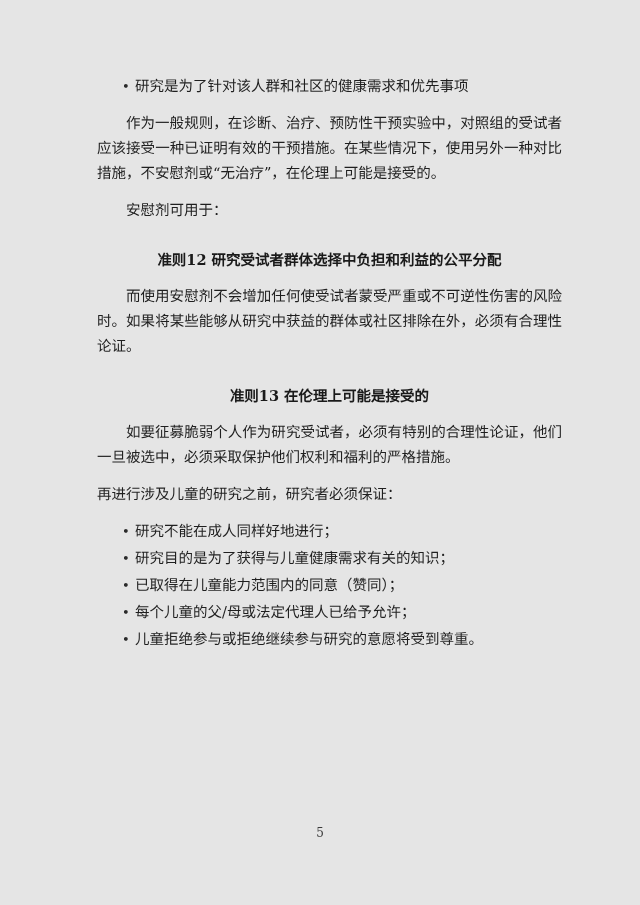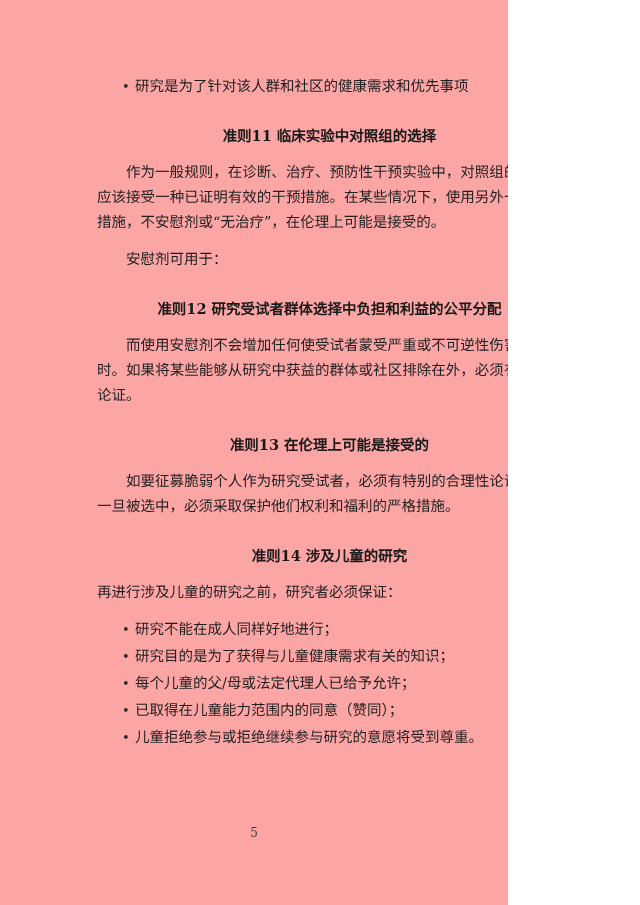--- a/index.html
+++ b/index.html
@@ -2,23 +2,23 @@
 <html lang="zh-CN"><head>
 <meta charset="utf-8">
 <style>
   html, body {
     margin: 0;
     padding: 0;
     background: #ffffff;
   }
   .page {
     position: relative;
-    width: 508px;
+    width: 640px;
     height: 905px;
-    background: #fca5a5;
+    background: #e5e5e5;
     overflow: hidden;
     font-family: "DejaVu Serif", "Liberation Serif", serif;
     color: #1f1f1f;
   }
   .content {
     position: absolute;
     left: 85px;
     top: 72px;
     width: 489px;
     font-size: 14.5px;
@@ -69,36 +69,34 @@
 </head>
 <body>
 
 <div class="page">
   <div class="content">
 
     <ul class="bullets intro">
       <li>研究是为了针对该人群和社区的健康需求和优先事项</li>
     </ul>
 
-    <h2 class="guideline-heading">准则11 临床实验中对照组的选择</h2>
     <p class="indent">作为一般规则，在诊断、治疗、预防性干预实验中，对照组的受试者应该接受一种已证明有效的干预措施。在某些情况下，使用另外一种对比措施，不安慰剂或“无治疗”，在伦理上可能是接受的。</p>
     <p class="indent">安慰剂可用于：</p>
 
     <h2 class="guideline-heading">准则12 研究受试者群体选择中负担和利益的公平分配</h2>
     <p class="indent">而使用安慰剂不会增加任何使受试者蒙受严重或不可逆性伤害的风险时。如果将某些能够从研究中获益的群体或社区排除在外，必须有合理性论证。</p>
 
     <h2 class="guideline-heading">准则13 在伦理上可能是接受的</h2>
     <p class="indent">如要征募脆弱个人作为研究受试者，必须有特别的合理性论证，他们一旦被选中，必须采取保护他们权利和福利的严格措施。</p>
 
-    <h2 class="guideline-heading">准则14 涉及儿童的研究</h2>
     <p class="noindent">再进行涉及儿童的研究之前，研究者必须保证：</p>
     <ul class="bullets">
       <li>研究不能在成人同样好地进行；</li>
       <li>研究目的是为了获得与儿童健康需求有关的知识；</li>
+      <li>已取得在儿童能力范围内的同意（赞同）；</li>
       <li>每个儿童的父/母或法定代理人已给予允许；</li>
-      <li>已取得在儿童能力范围内的同意（赞同）；</li>
       <li>儿童拒绝参与或拒绝继续参与研究的意愿将受到尊重。</li>
     </ul>
 
   </div>
 
   <div class="page-number">5</div>
 </div>
 
 </body></html>

